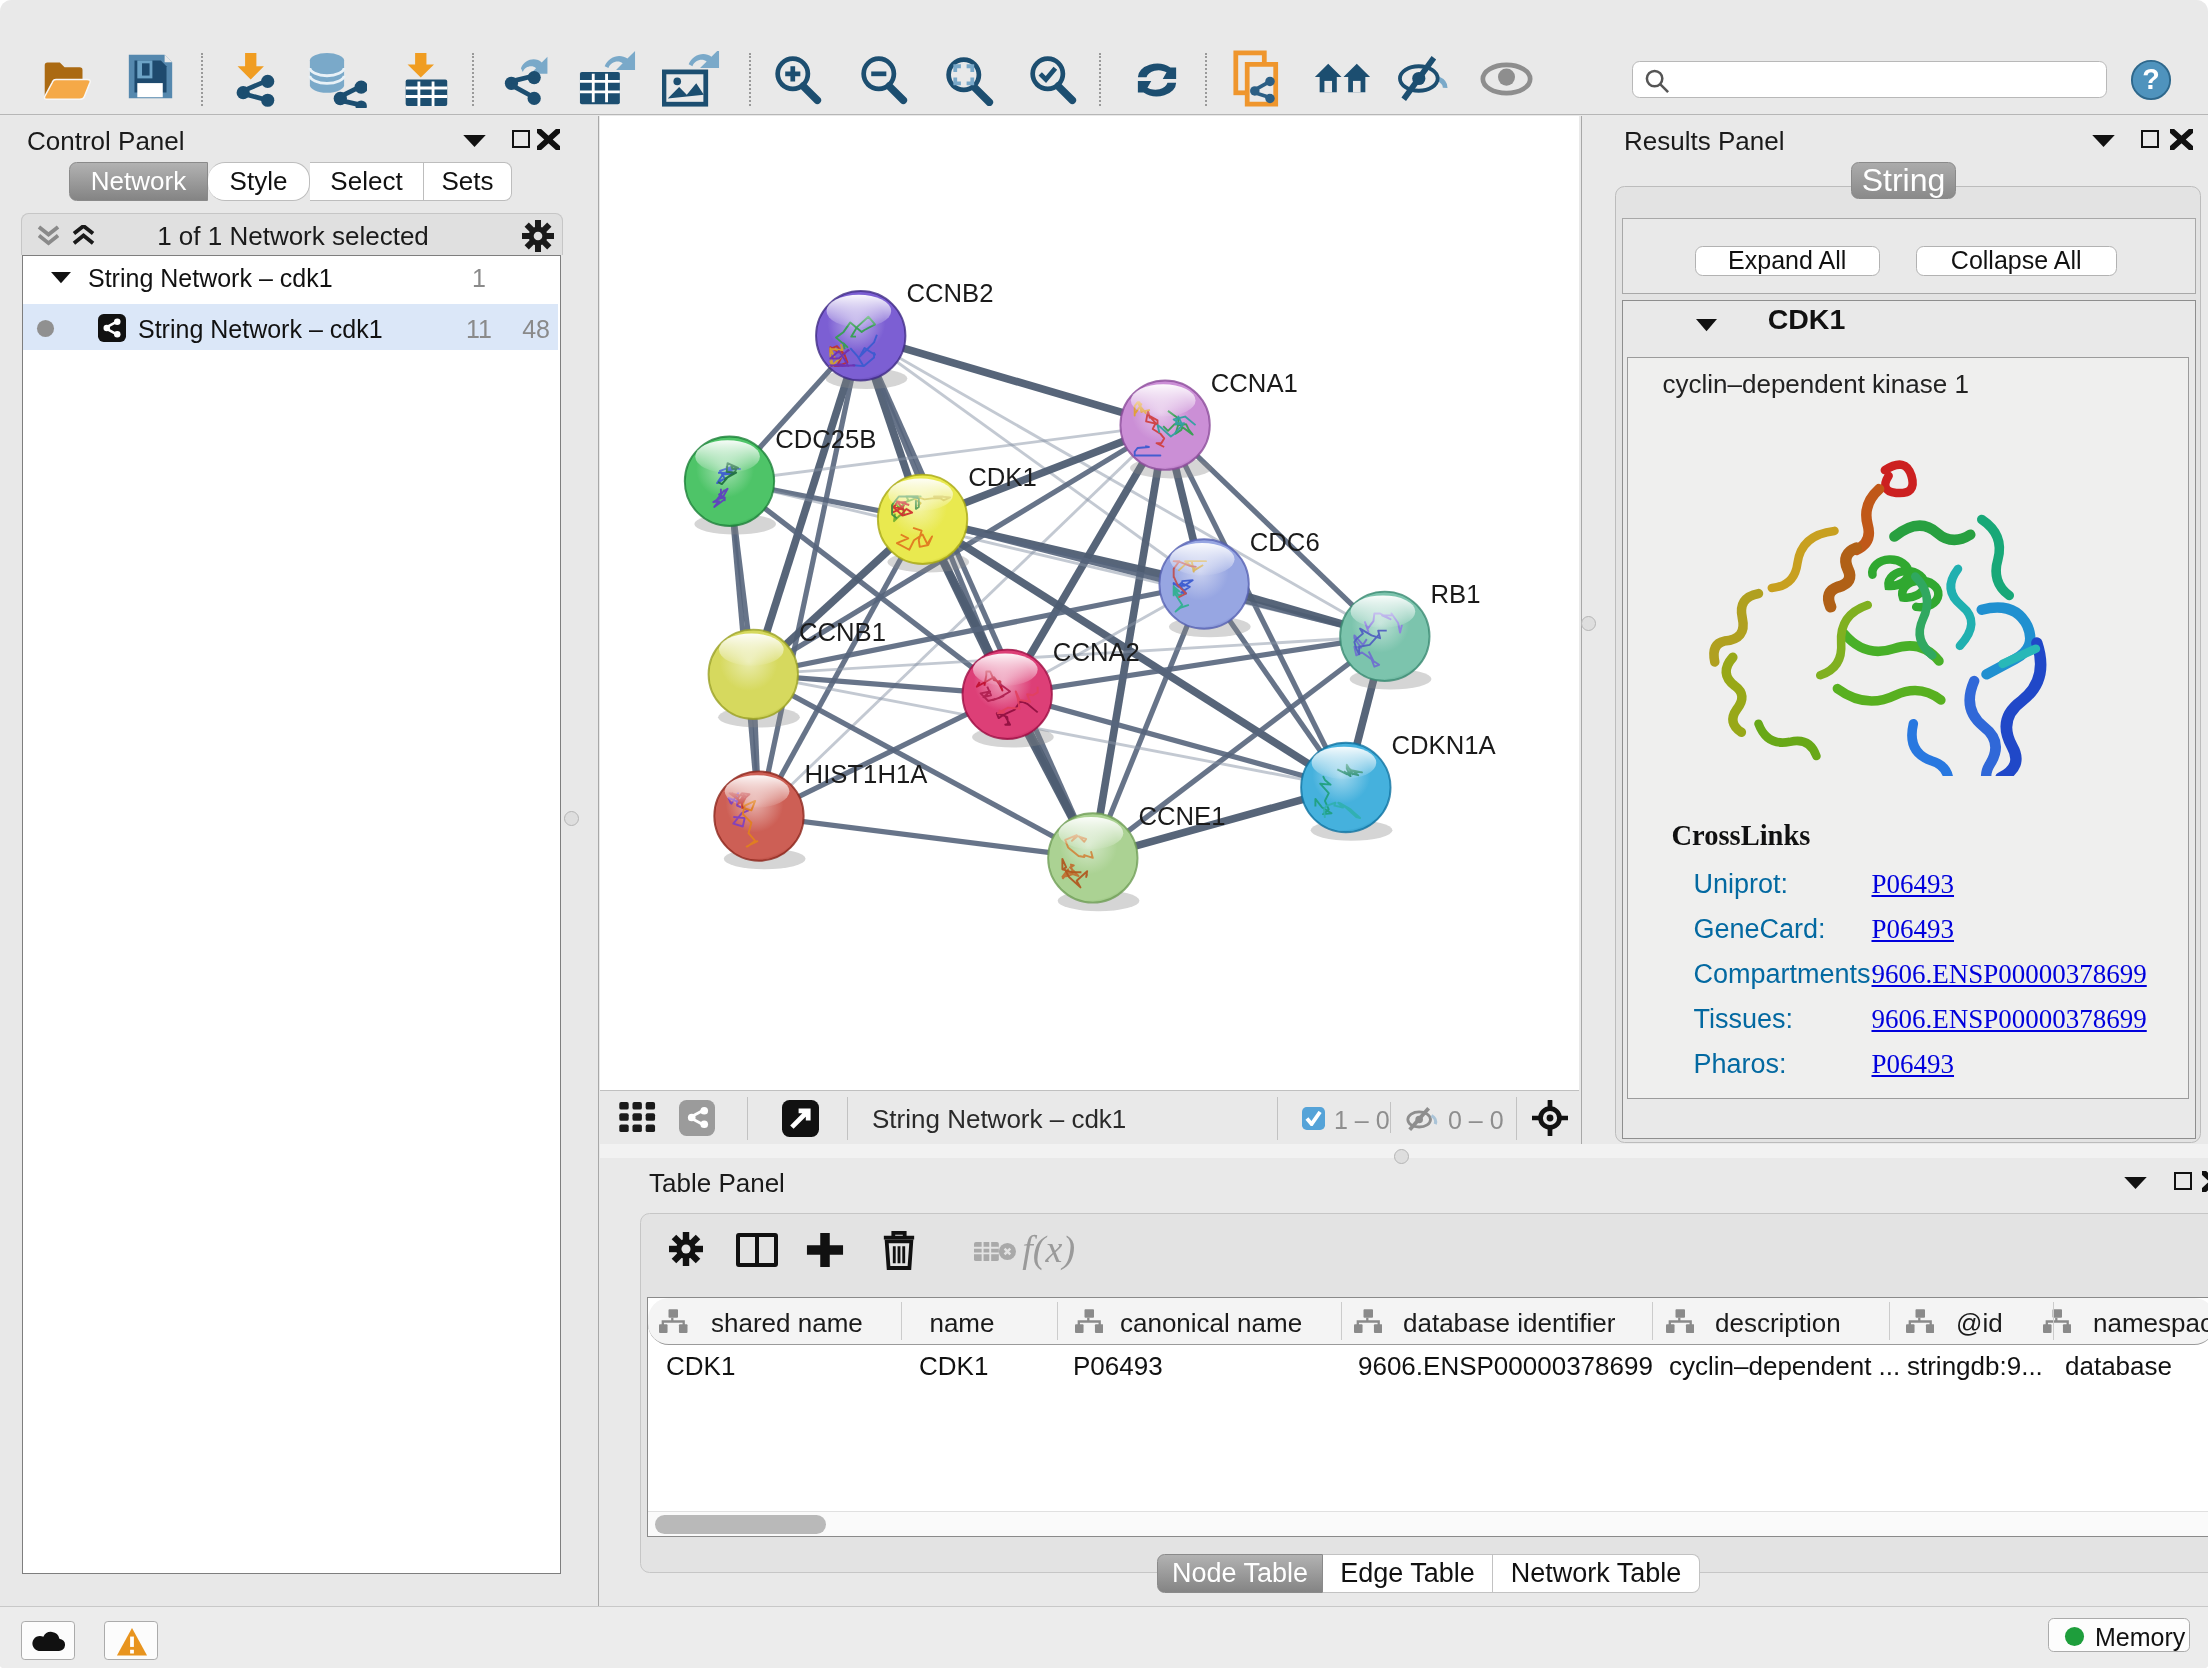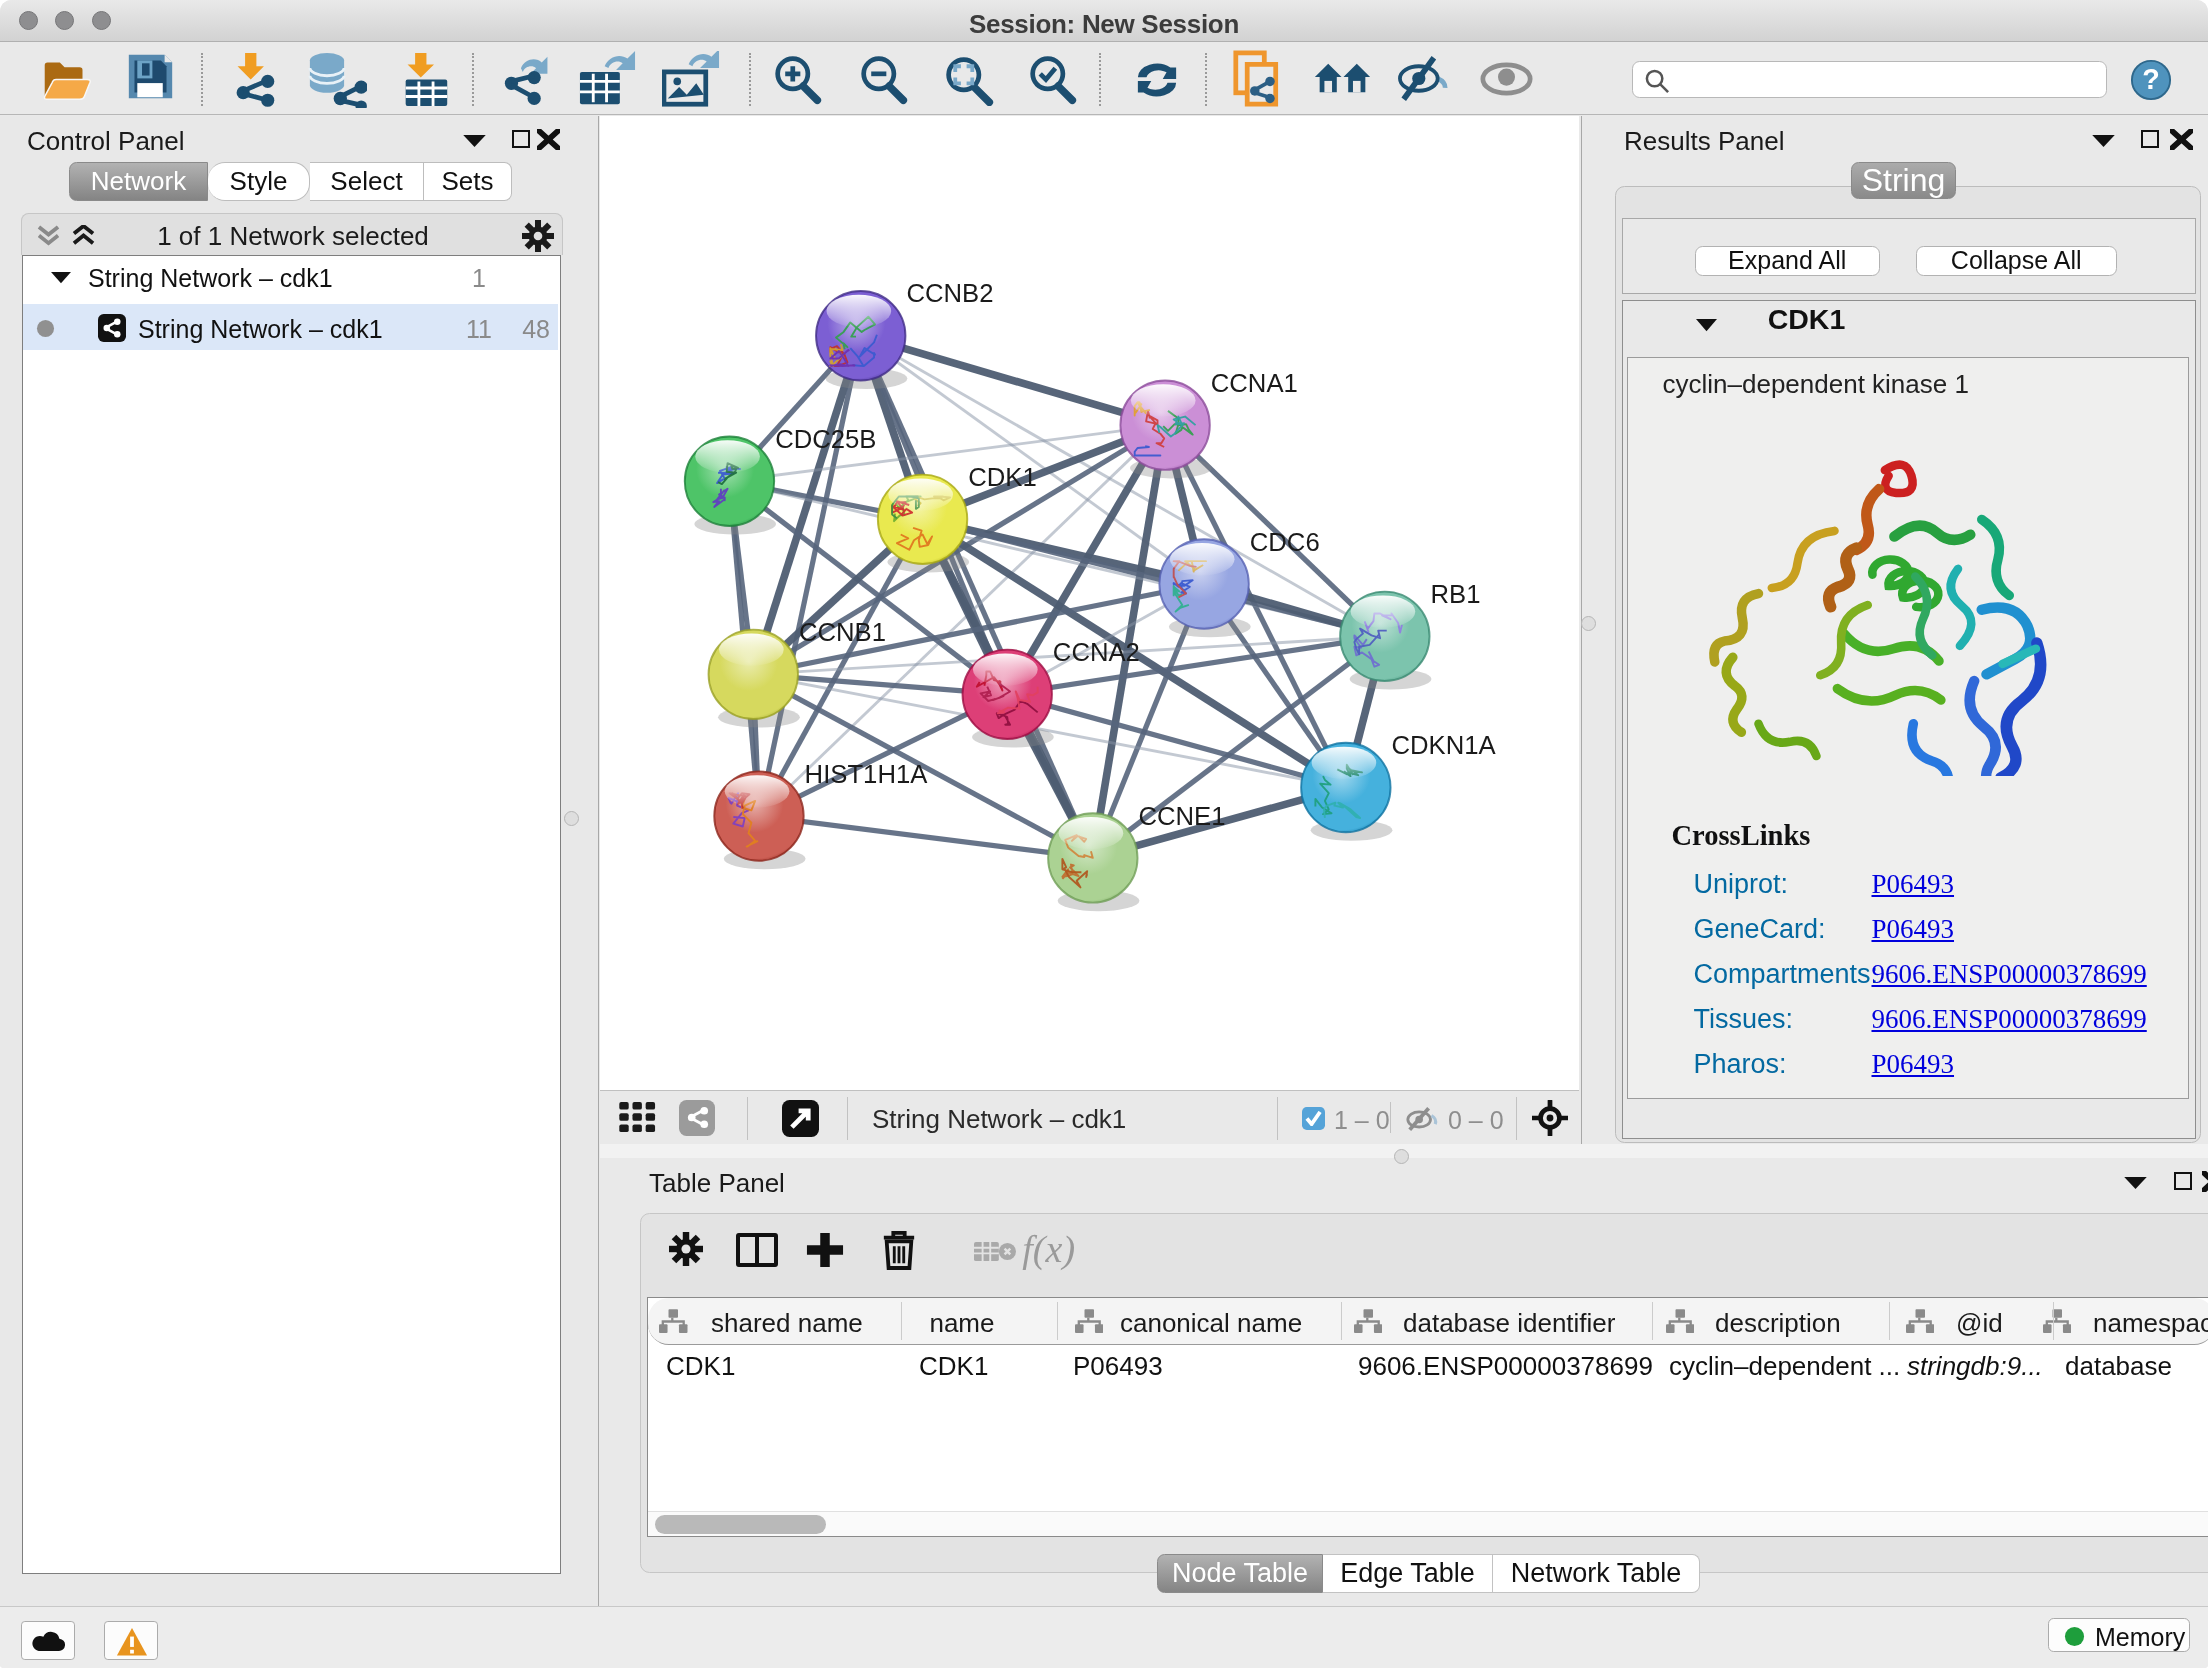--- a/index.html
+++ b/index.html
@@ -48,26 +48,20 @@
 .seg.sel{background:linear-gradient(#b2b2b2,#848484);color:#fff;border-color:#8a8a8a;}
 
 #statusbar{position:absolute;left:0;top:1606px;width:2208px;height:62px;background:#ececec;border-top:1px solid #c8c8c8;}
 .statbtn{position:absolute;top:14.3px;width:54px;height:39px;background:#fcfcfc;border:1px solid #ababab;border-radius:3.8px;}
 #membtn{position:absolute;left:2048px;top:11.4px;width:142px;height:34px;background:#fdfdfd;border:1px solid #ababab;border-radius:5.7px;font-size:25px;color:#111;}
 .handle{position:absolute;width:15px;height:15px;border-radius:50%;background:#dedede;border:1px solid #b5b5b5;}
 </style>
 </head>
 <body>
 <div id="win">
-<div id="titlebar">
- <div class="tl" style="left:19px;"></div>
- <div class="tl" style="left:55px;"></div>
- <div class="tl" style="left:92px;"></div>
- <div id="title">Session: New Session</div>
-</div>
 <div id="toolbar">
  <svg class="abs" style="left:40px;top:9.5px;" width="51" height="53" viewBox="0 0 54 56">
   <path d="M5 47 V13 q0-3 3-3 h13 l5 5 h16 q3 0 3 3 v10 H15 z" fill="#ab6a12"></path>
   <path d="M13 31 q1-3 4-3 h33 q4 0 3 3 l-6 15 q-1 3-5 3 H7 q-3 0-2-3 z" fill="#f5a947" stroke="#f7f7f7" stroke-width="1.6"></path>
  </svg>
  <svg class="abs" style="left:126px;top:8.6px;" width="49" height="49" viewBox="0 0 52 52">
   <path d="M3 3 h38 l8 8 v38 H3 z" fill="#5588ae"></path>
   <path d="M9 9 h28 l6 6 v28 H9 z" fill="#1e4a6e"></path>
   <rect x="12" y="9" width="16" height="19" fill="#6da3c6"></rect>
   <rect x="17" y="12" width="8" height="13" fill="#1e4a6e"></rect>
@@ -713,21 +707,21 @@
     <div class="colsep" style="left:693px;"></div>
     <div class="colsep" style="left:1004px;"></div>
     <div class="colsep" style="left:1241px;"></div>
     <div class="colsep" style="left:1405px;"></div>
    </div>
    <div class="td" style="left:18px;">CDK1</div>
    <div class="td" style="left:271px;">CDK1</div>
    <div class="td" style="left:425px;">P06493</div>
    <div class="td" style="left:710px;">9606.ENSP00000378699</div>
    <div class="td" style="left:1021px;">cyclin–dependent ...</div>
-   <div class="td" style="left:1259px;font-style:italic;">stringdb:9...</div>
+   <div class="td" style="left:1259px;">stringdb:9...</div>
    <div class="td" style="left:1417px;">database</div>
    <div id="tscroll">
             <div id="tthumb"></div>
           </div>
   </div>
  </div>
  <div style="position:absolute;left:530px;top:396px;display:flex;">
   <div class="seg sel" style="width:166px;border-radius:7.6px 0 0 7.6px;">Node Table</div>
   <div class="seg" style="width:170px;border-left:none;">Edge Table</div>
   <div class="seg" style="width:207px;border-left:none;border-radius:0 7.6px 7.6px 0;">Network Table</div>

